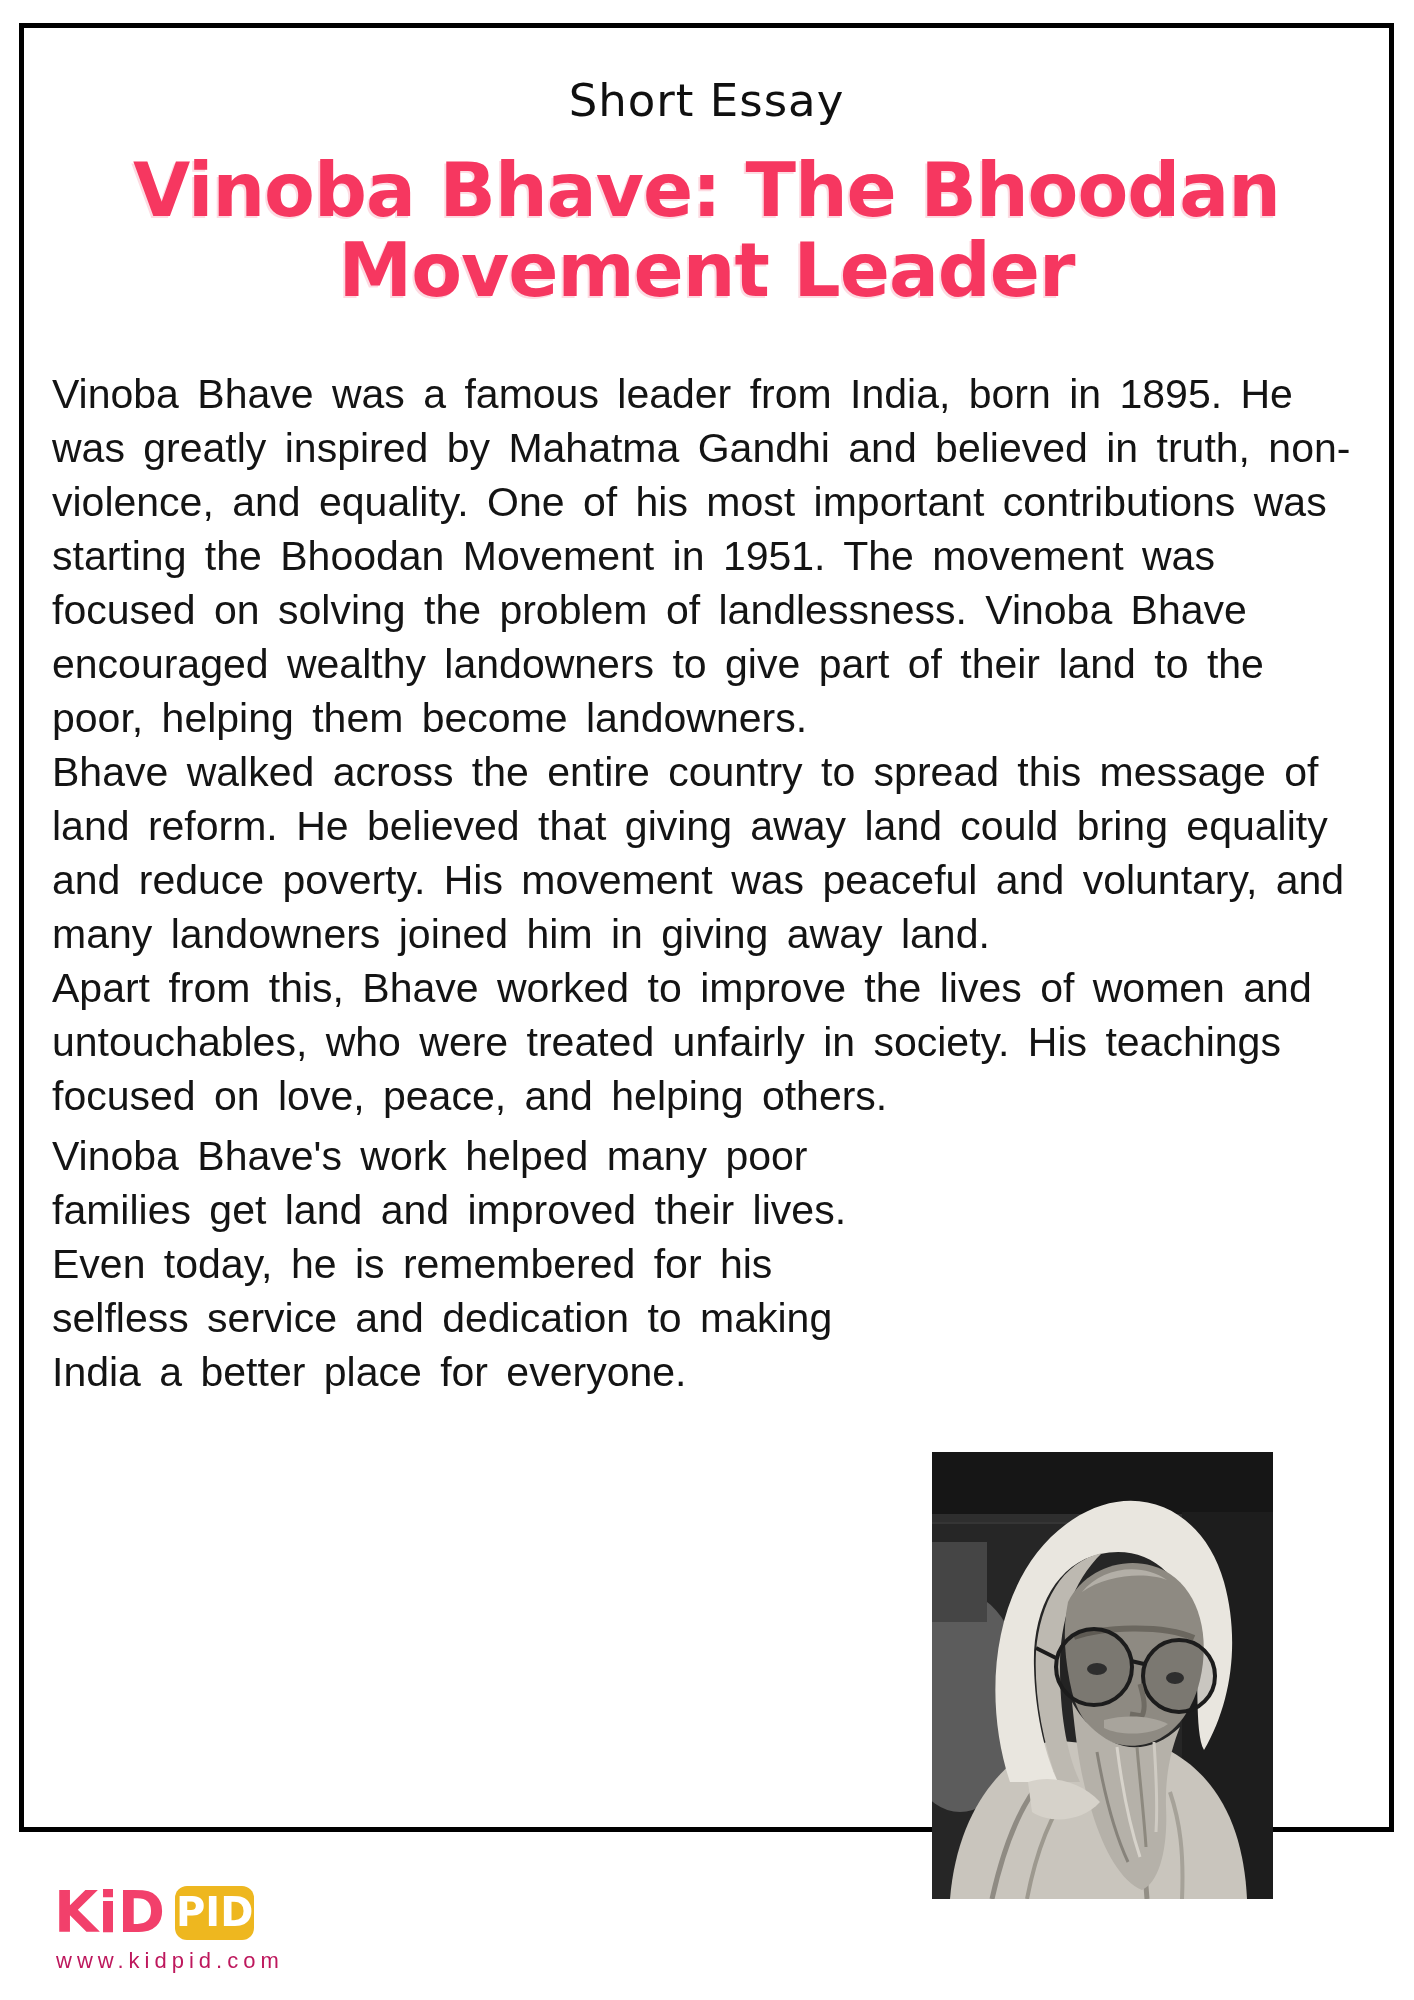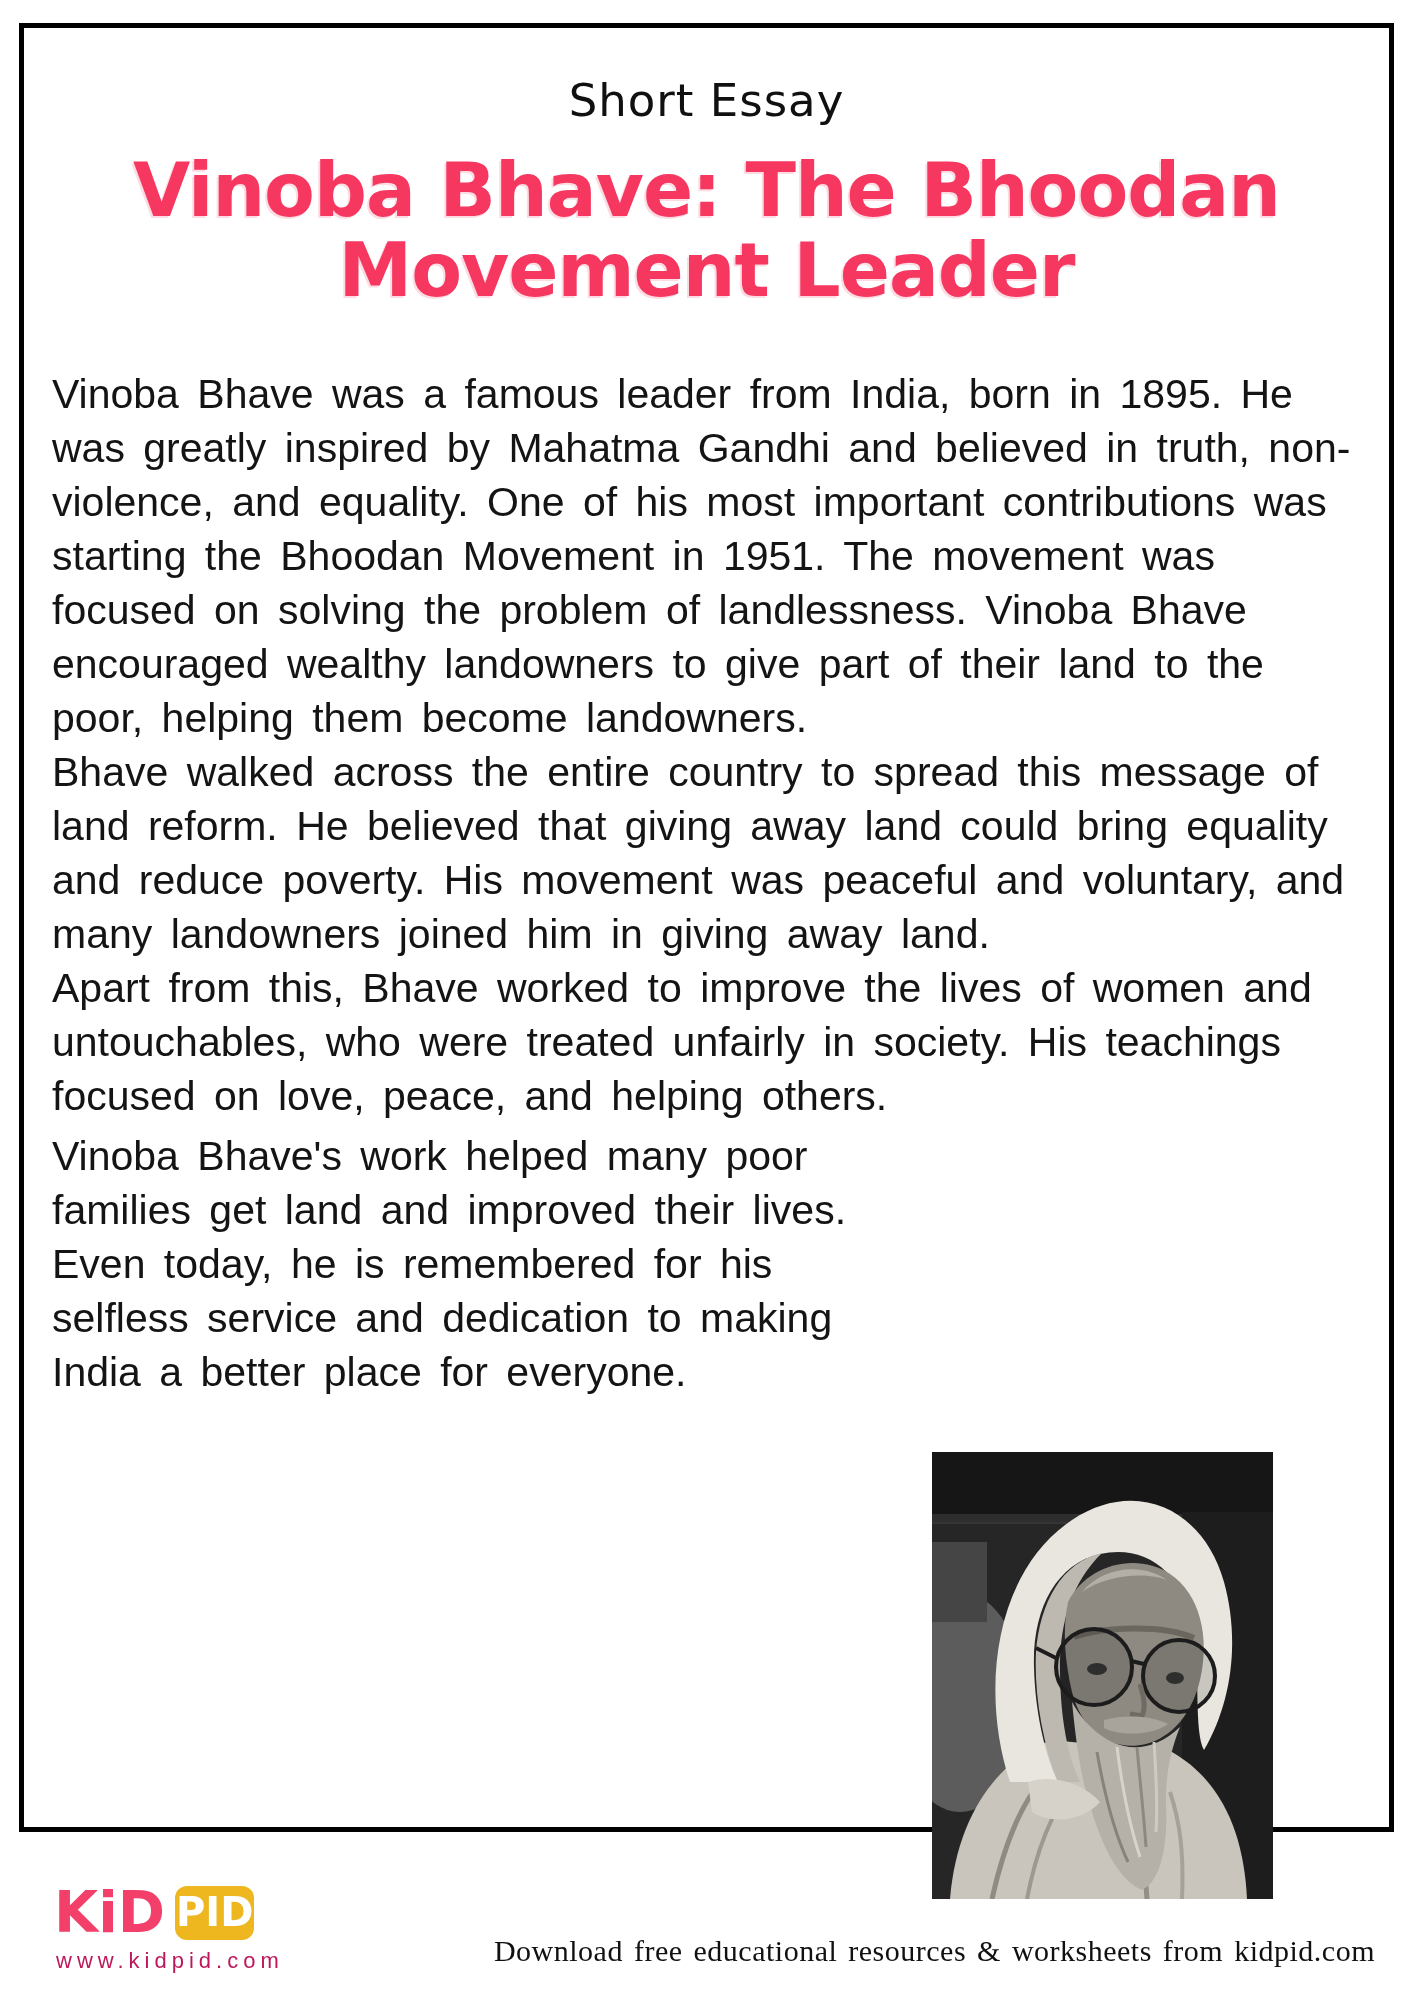--- a/index.html
+++ b/index.html
@@ -136,16 +136,15 @@
     </figure>
 
     <div class="logo">
       <div class="logo-row">
         <span class="kid">KiD</span>
         <span class="pid">PID</span>
       </div>
       <div class="logo-url">www.kidpid.com</div>
     </div>
 
-    <div class="footnote">Download free educational resources &amp; worksheets from kidpid.com</div>
 
   </div>
 </div>
 
 </body></html>

